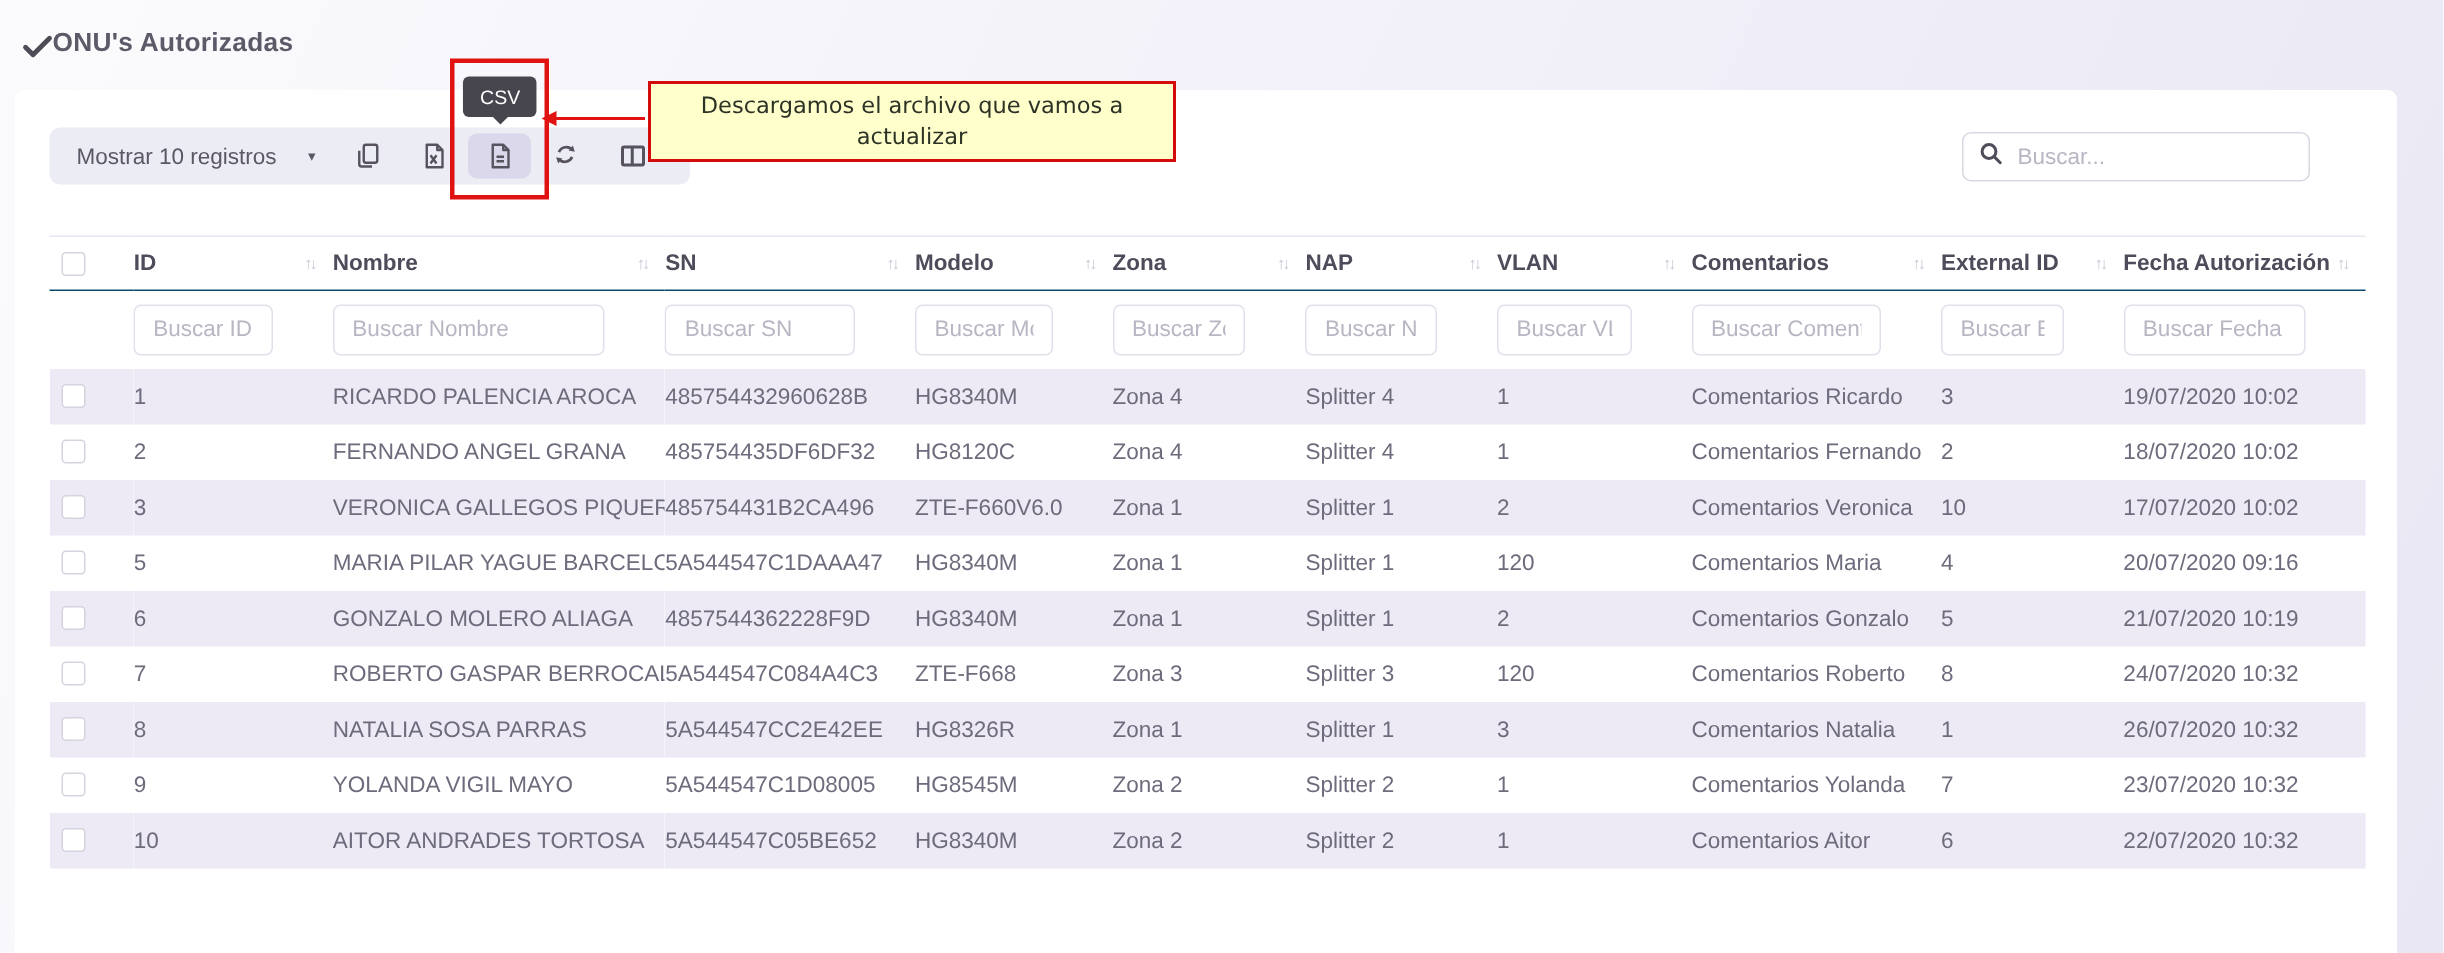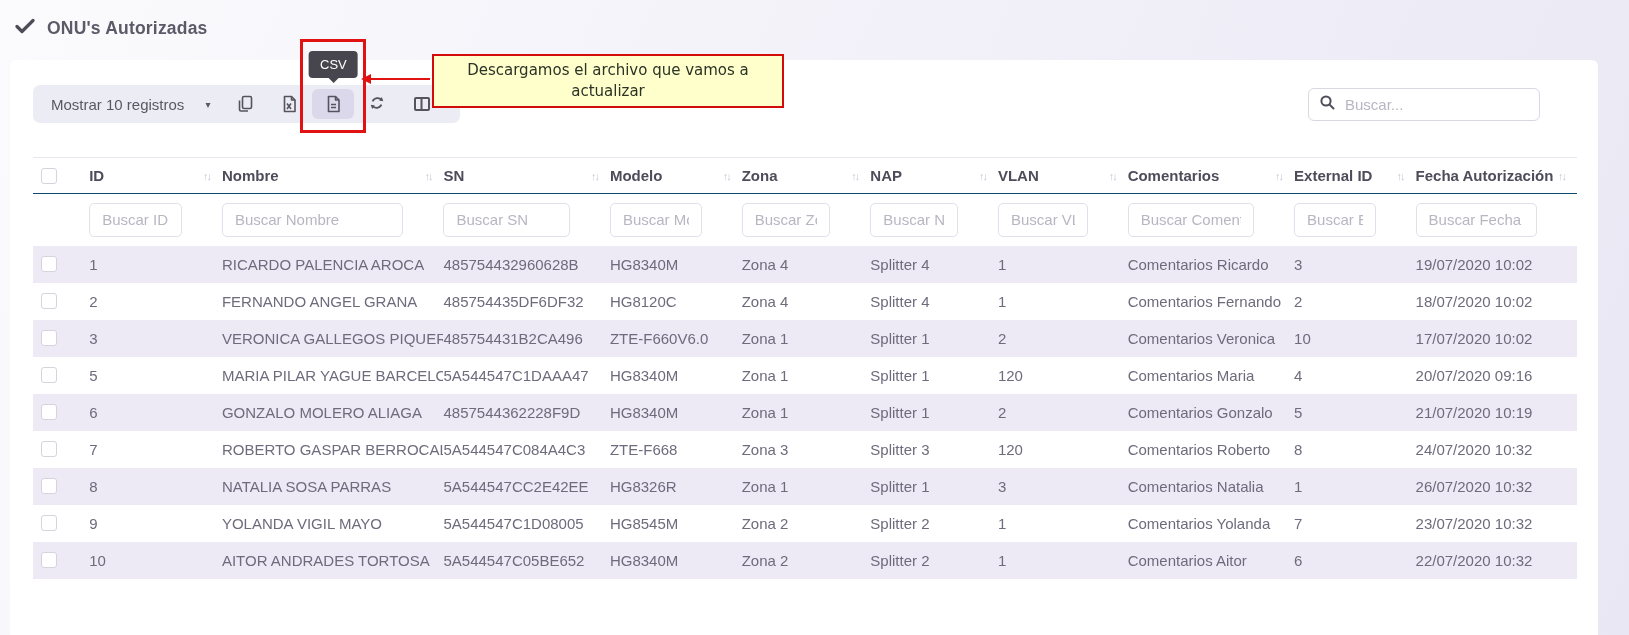--- a/index.html
+++ b/index.html
@@ -3,21 +3,21 @@
 <meta charset="utf-8">
 <style>
   * { margin:0; padding:0; box-sizing:border-box; }
   html,body { width:1629px; height:635px; overflow:hidden; }
   body {
     font-family:"Liberation Sans", sans-serif;
     background:linear-gradient(115deg,#fbfbfd 0%,#f1eff8 55%,#e9e7f3 100%);
     color:#6e6b7c;
   }
   
-  .page-header { display:flex; align-items:flex-start; gap:12px; padding:18px 0 0 15px; }
+  .page-header { display:flex; align-items:flex-end; gap:0; padding:18px 0 0 15px; }
   .page-title { font-size:17.5px; font-weight:bold; color:#5c5a68; letter-spacing:.2px; }
   .check-icon svg { display:block; }
   
   .card {
     position:absolute; left:10px; top:60px; width:1588px; height:640px;
     background:#ffffff; border-radius:6px;
   }
   .card-top { position:relative; height:80px; }
   
   .toolbar {

